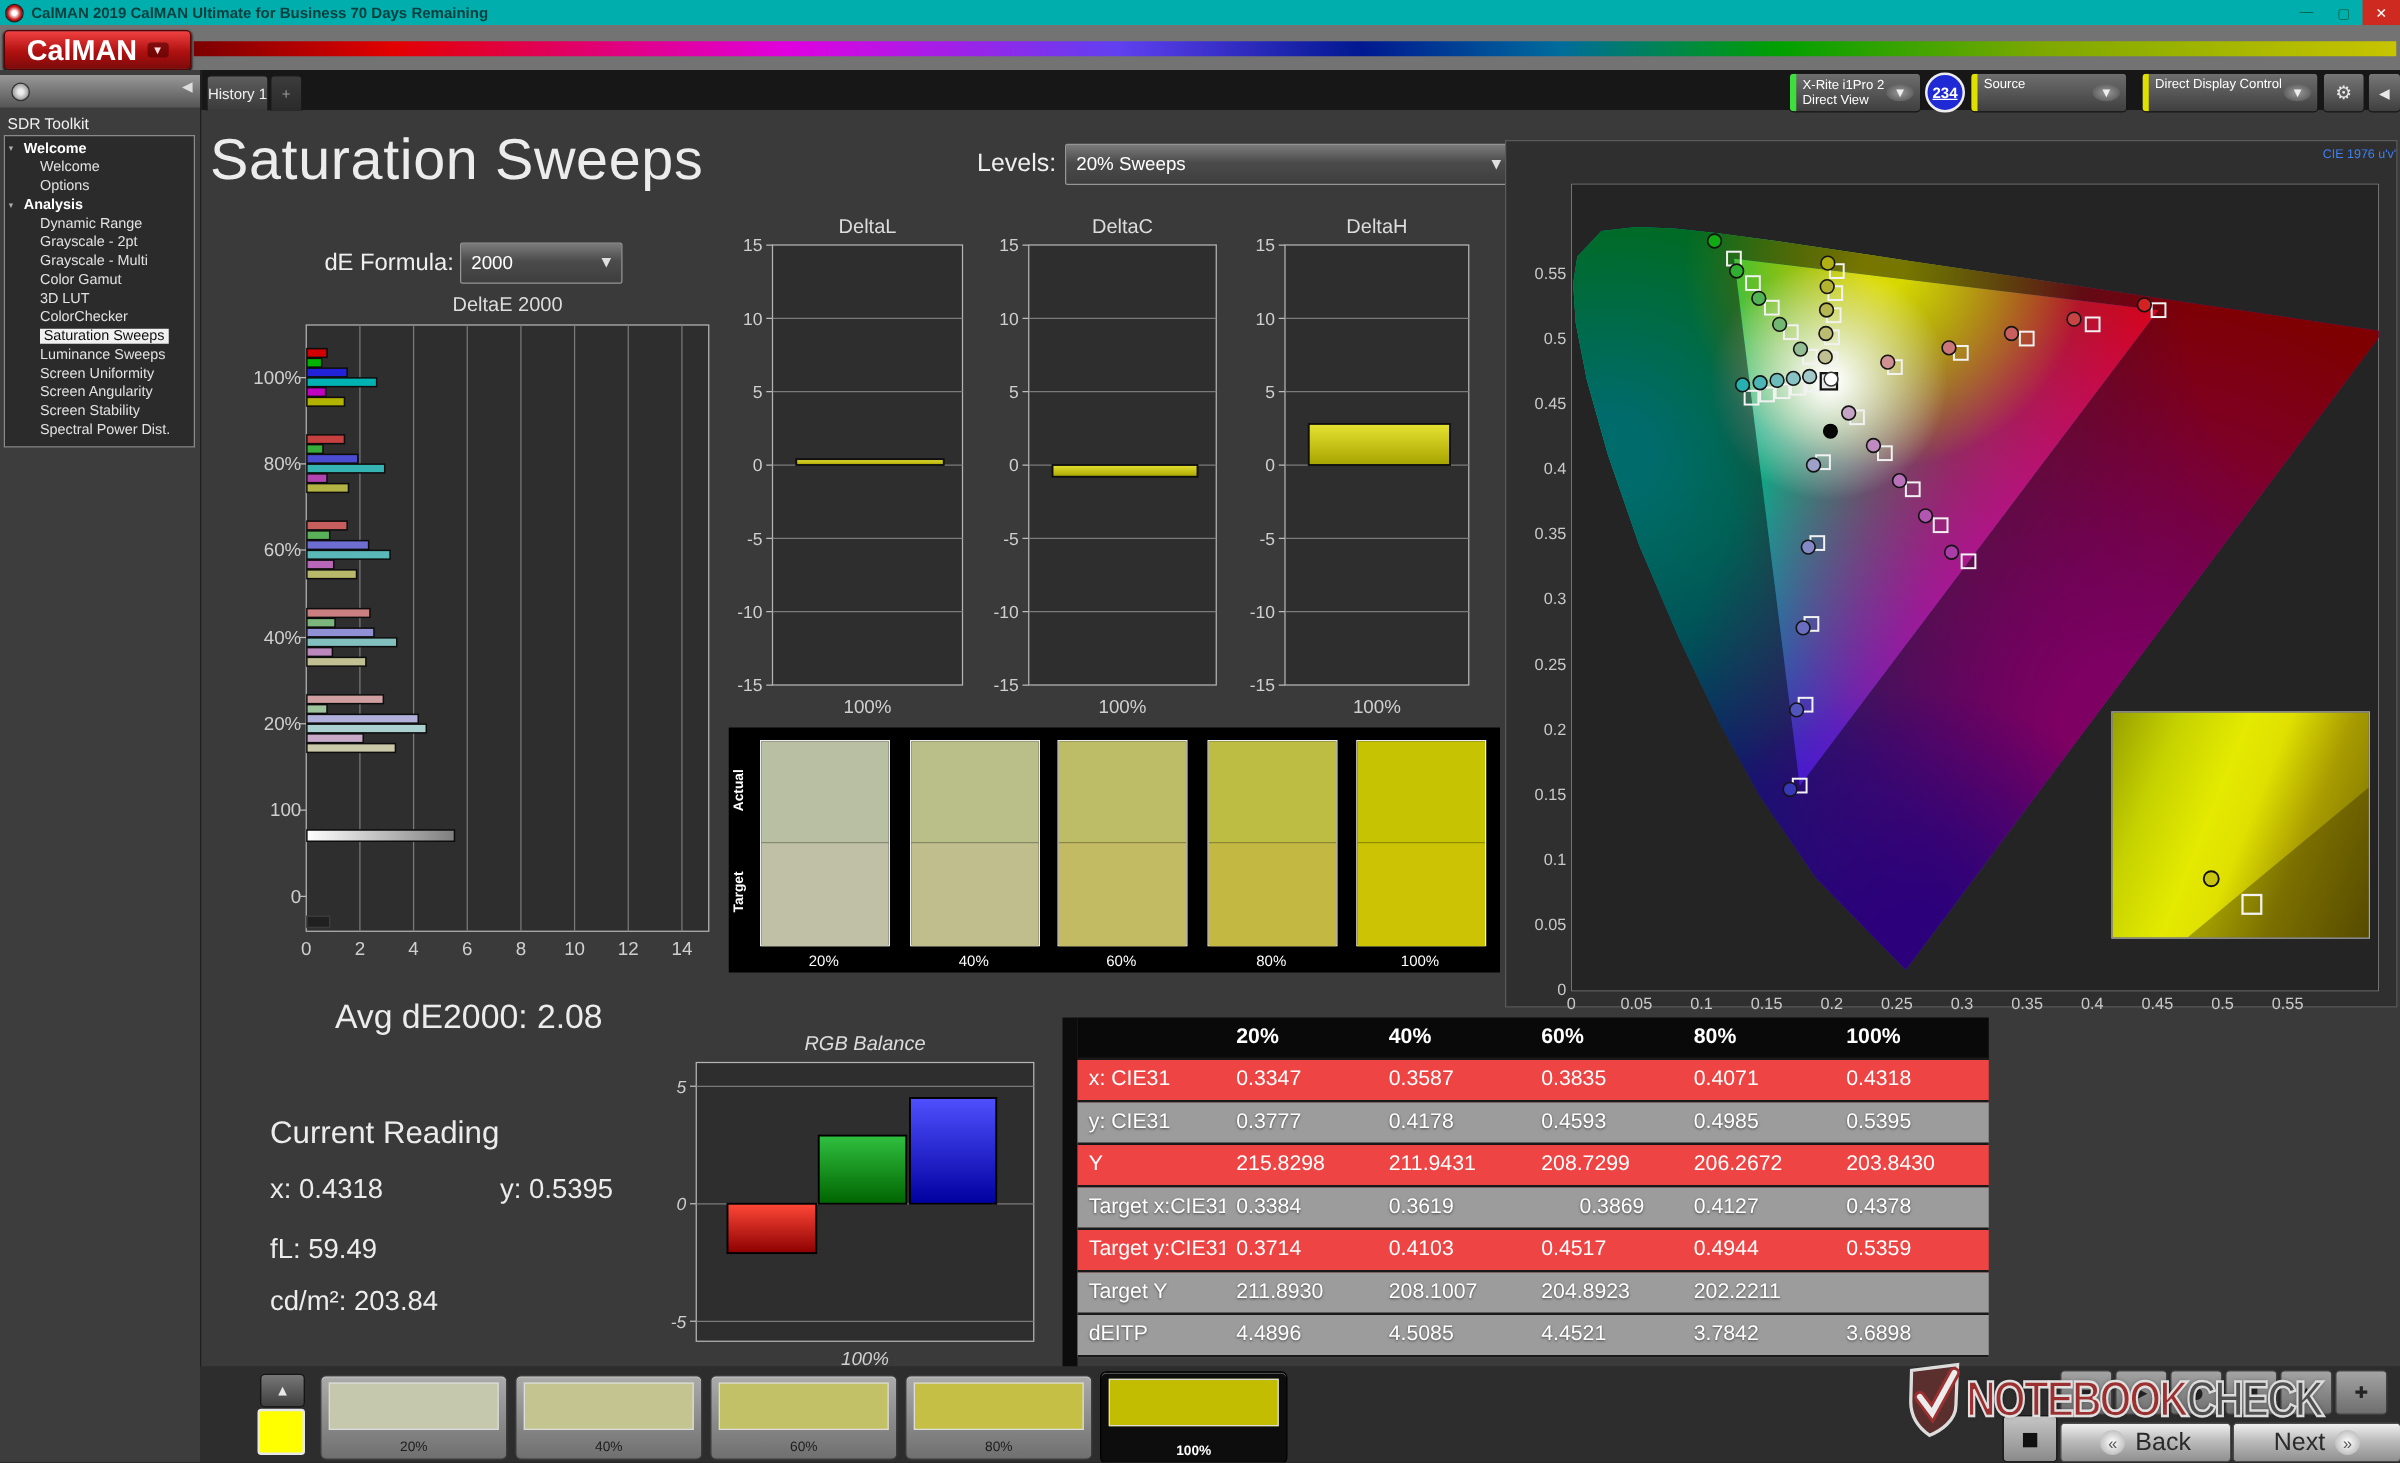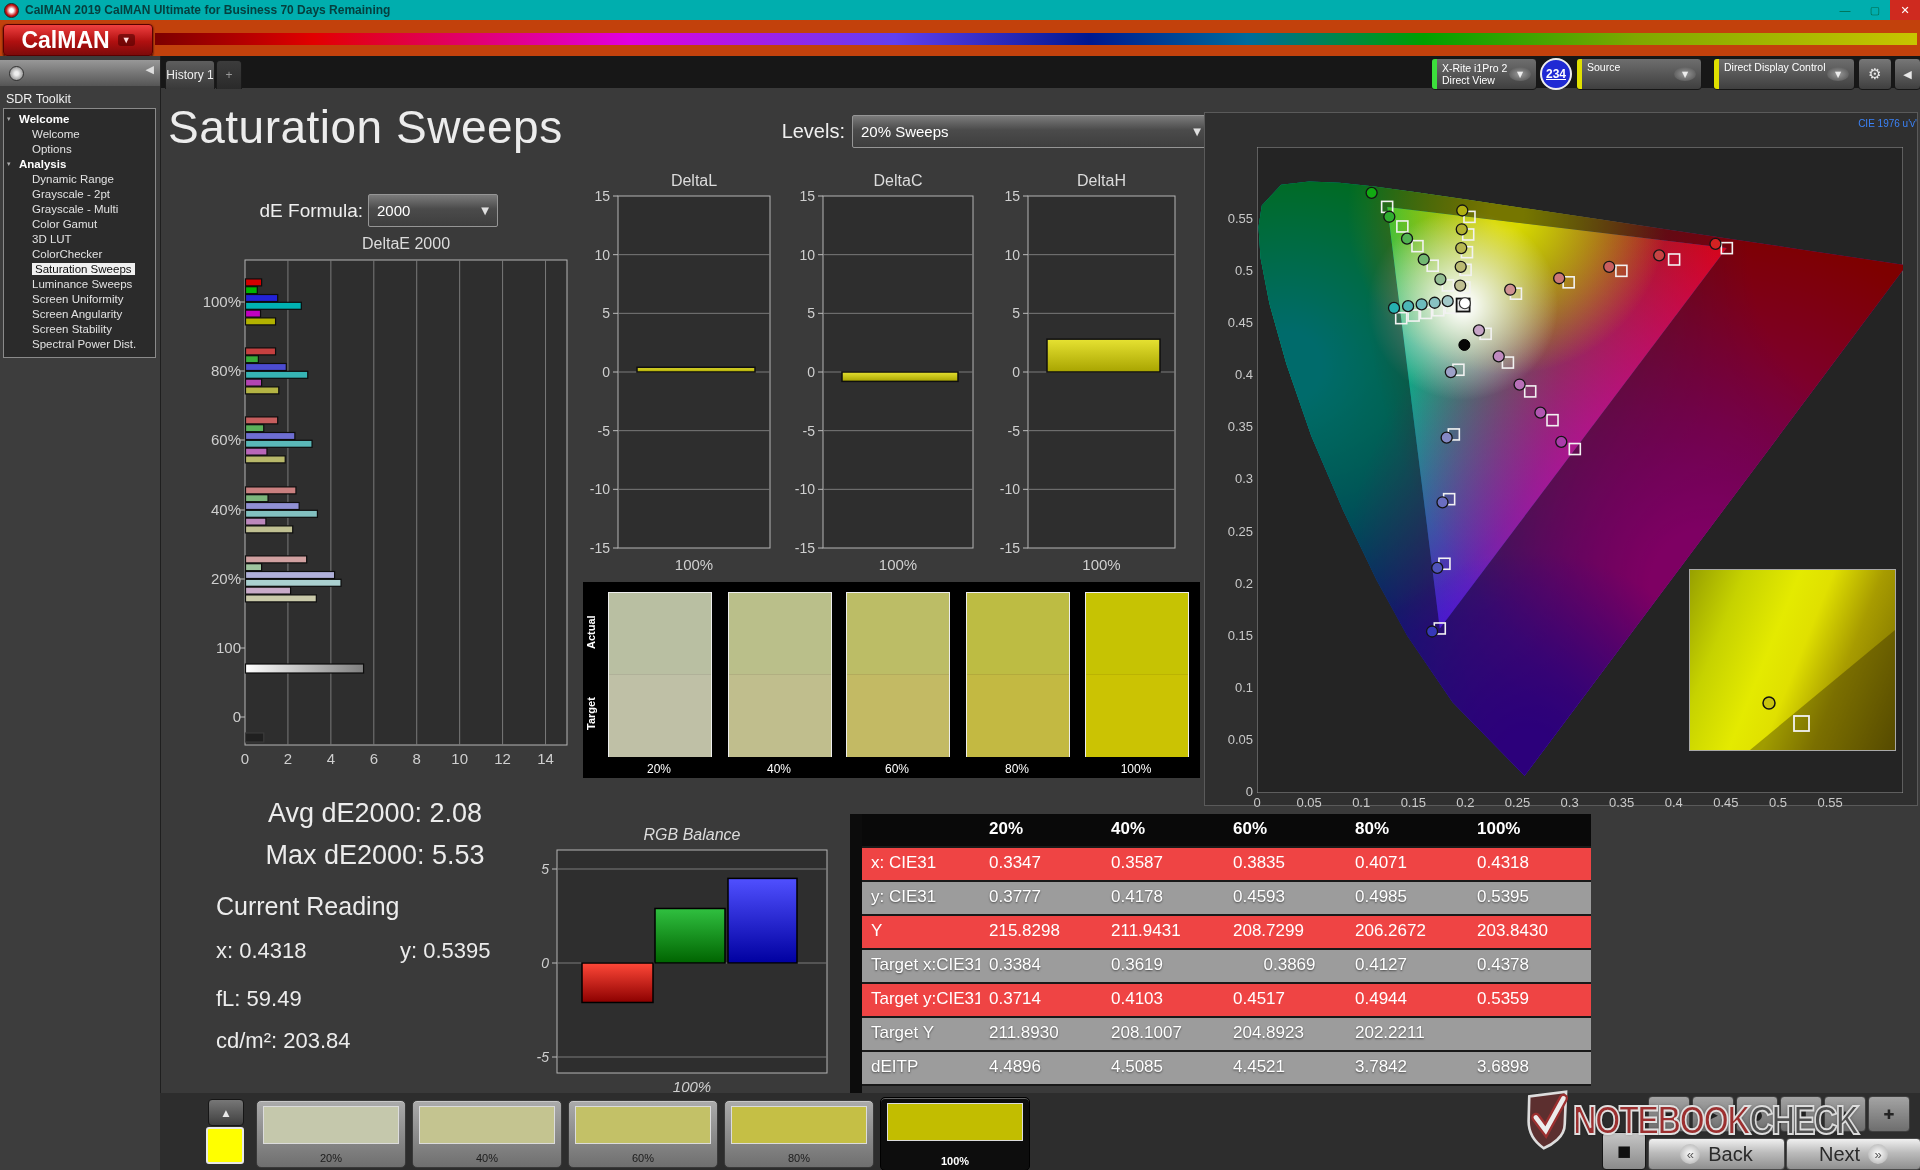--- a/index.html
+++ b/index.html
@@ -9,21 +9,21 @@
   
   .titlebar{left:0;top:0;width:1920px;height:20px;background:#00aeae;display:flex;align-items:center;}
   .tb-icon{width:13px;height:13px;border-radius:50%;background:radial-gradient(#fff 20%,#c01010 60%);
            margin:0 6px 0 4px;border:1px solid #222;}
   .tb-title{font-size:12px;color:#05403f;font-weight:bold;}
   .winbtns{position:absolute;right:0;top:0;display:flex;height:20px;}
   .winbtn{width:30px;height:20px;display:flex;align-items:center;justify-content:center;
           color:#064; font-size:11px;}
   .winbtn.close{background:#cf2a1f;color:#fff;}
   
-  .brandbar{left:0;top:20px;width:1920px;height:40px;background:#c2410c;}
+  .brandbar{left:0;top:20px;width:1920px;height:40px;background:#737373;}
   .brand-badge{position:absolute;left:3px;top:4px;width:148px;height:30px;border-radius:4px;
      background:linear-gradient(#f04040,#b01010 55%,#7d0a0a);border:1px solid #5a0000;
      display:flex;align-items:center;justify-content:center;box-shadow:0 1px 2px #000;}
   .brand-badge .txt{font-size:23px;font-weight:bold;color:#fff;letter-spacing:0;}
   .brand-badge .chev{font-size:9px;color:#ffdede;margin-left:8px;background:rgba(80,0,0,.6);
      border-radius:3px;padding:1px 4px;}
   .rainbow{position:absolute;left:155px;top:13px;width:1762px;height:12px;
      background:linear-gradient(90deg,#7c0000 0%,#e20000 9%,#e000e0 27%,#6040f0 42%,#001890 53%,
         #006c9c 62%,#00a000 72%,#7ea800 84%,#c8c400 100%);}
   
@@ -395,21 +395,20 @@
       </div>
       <div style="position:absolute;left:383px;top:180px;width:102px;text-align:center;color:#fff;font-size:12px;">80%</div>
       <div style="position:absolute;left:502px;top:10px;width:102px;height:163px;border:1px solid #ededed;">
         <div style="position:absolute;left:0;top:0;width:100%;height:81px;background:#c6c303;"></div>
         <div style="position:absolute;left:0;top:81px;width:100%;height:82px;background:#cbc303;border-top:1px solid rgba(0,0,0,0.08);"></div>
       </div>
       <div style="position:absolute;left:502px;top:180px;width:102px;text-align:center;color:#fff;font-size:12px;">100%</div>
     </div>
 
   <div class="abs read-big" style="left:220px;top:798px;width:310px;text-align:center;">Avg dE2000: 2.08</div>
-  <div class="abs read-big" style="left:220px;top:840px;width:310px;text-align:center;">Max dE2000: 5.53</div>
   <div class="abs read-mid" style="left:216px;top:892px;">Current Reading</div>
   <div class="abs read-sm" style="left:216px;top:938px;">x: 0.4318</div>
   <div class="abs read-sm" style="left:400px;top:938px;">y: 0.5395</div>
   <div class="abs read-sm" style="left:216px;top:986px;">fL: 59.49</div>
   <div class="abs read-sm" style="left:216px;top:1028px;">cd/m²: 203.84</div>
 
   <div class="abs" id="chart-rgb" style="left:500px;top:828px;font-style:italic;"><svg width="340" height="272">
         <defs>
           <linearGradient id="gR" x1="0" y1="0" x2="0" y2="1">
             <stop offset="0%" stop-color="#ff4838"></stop>

